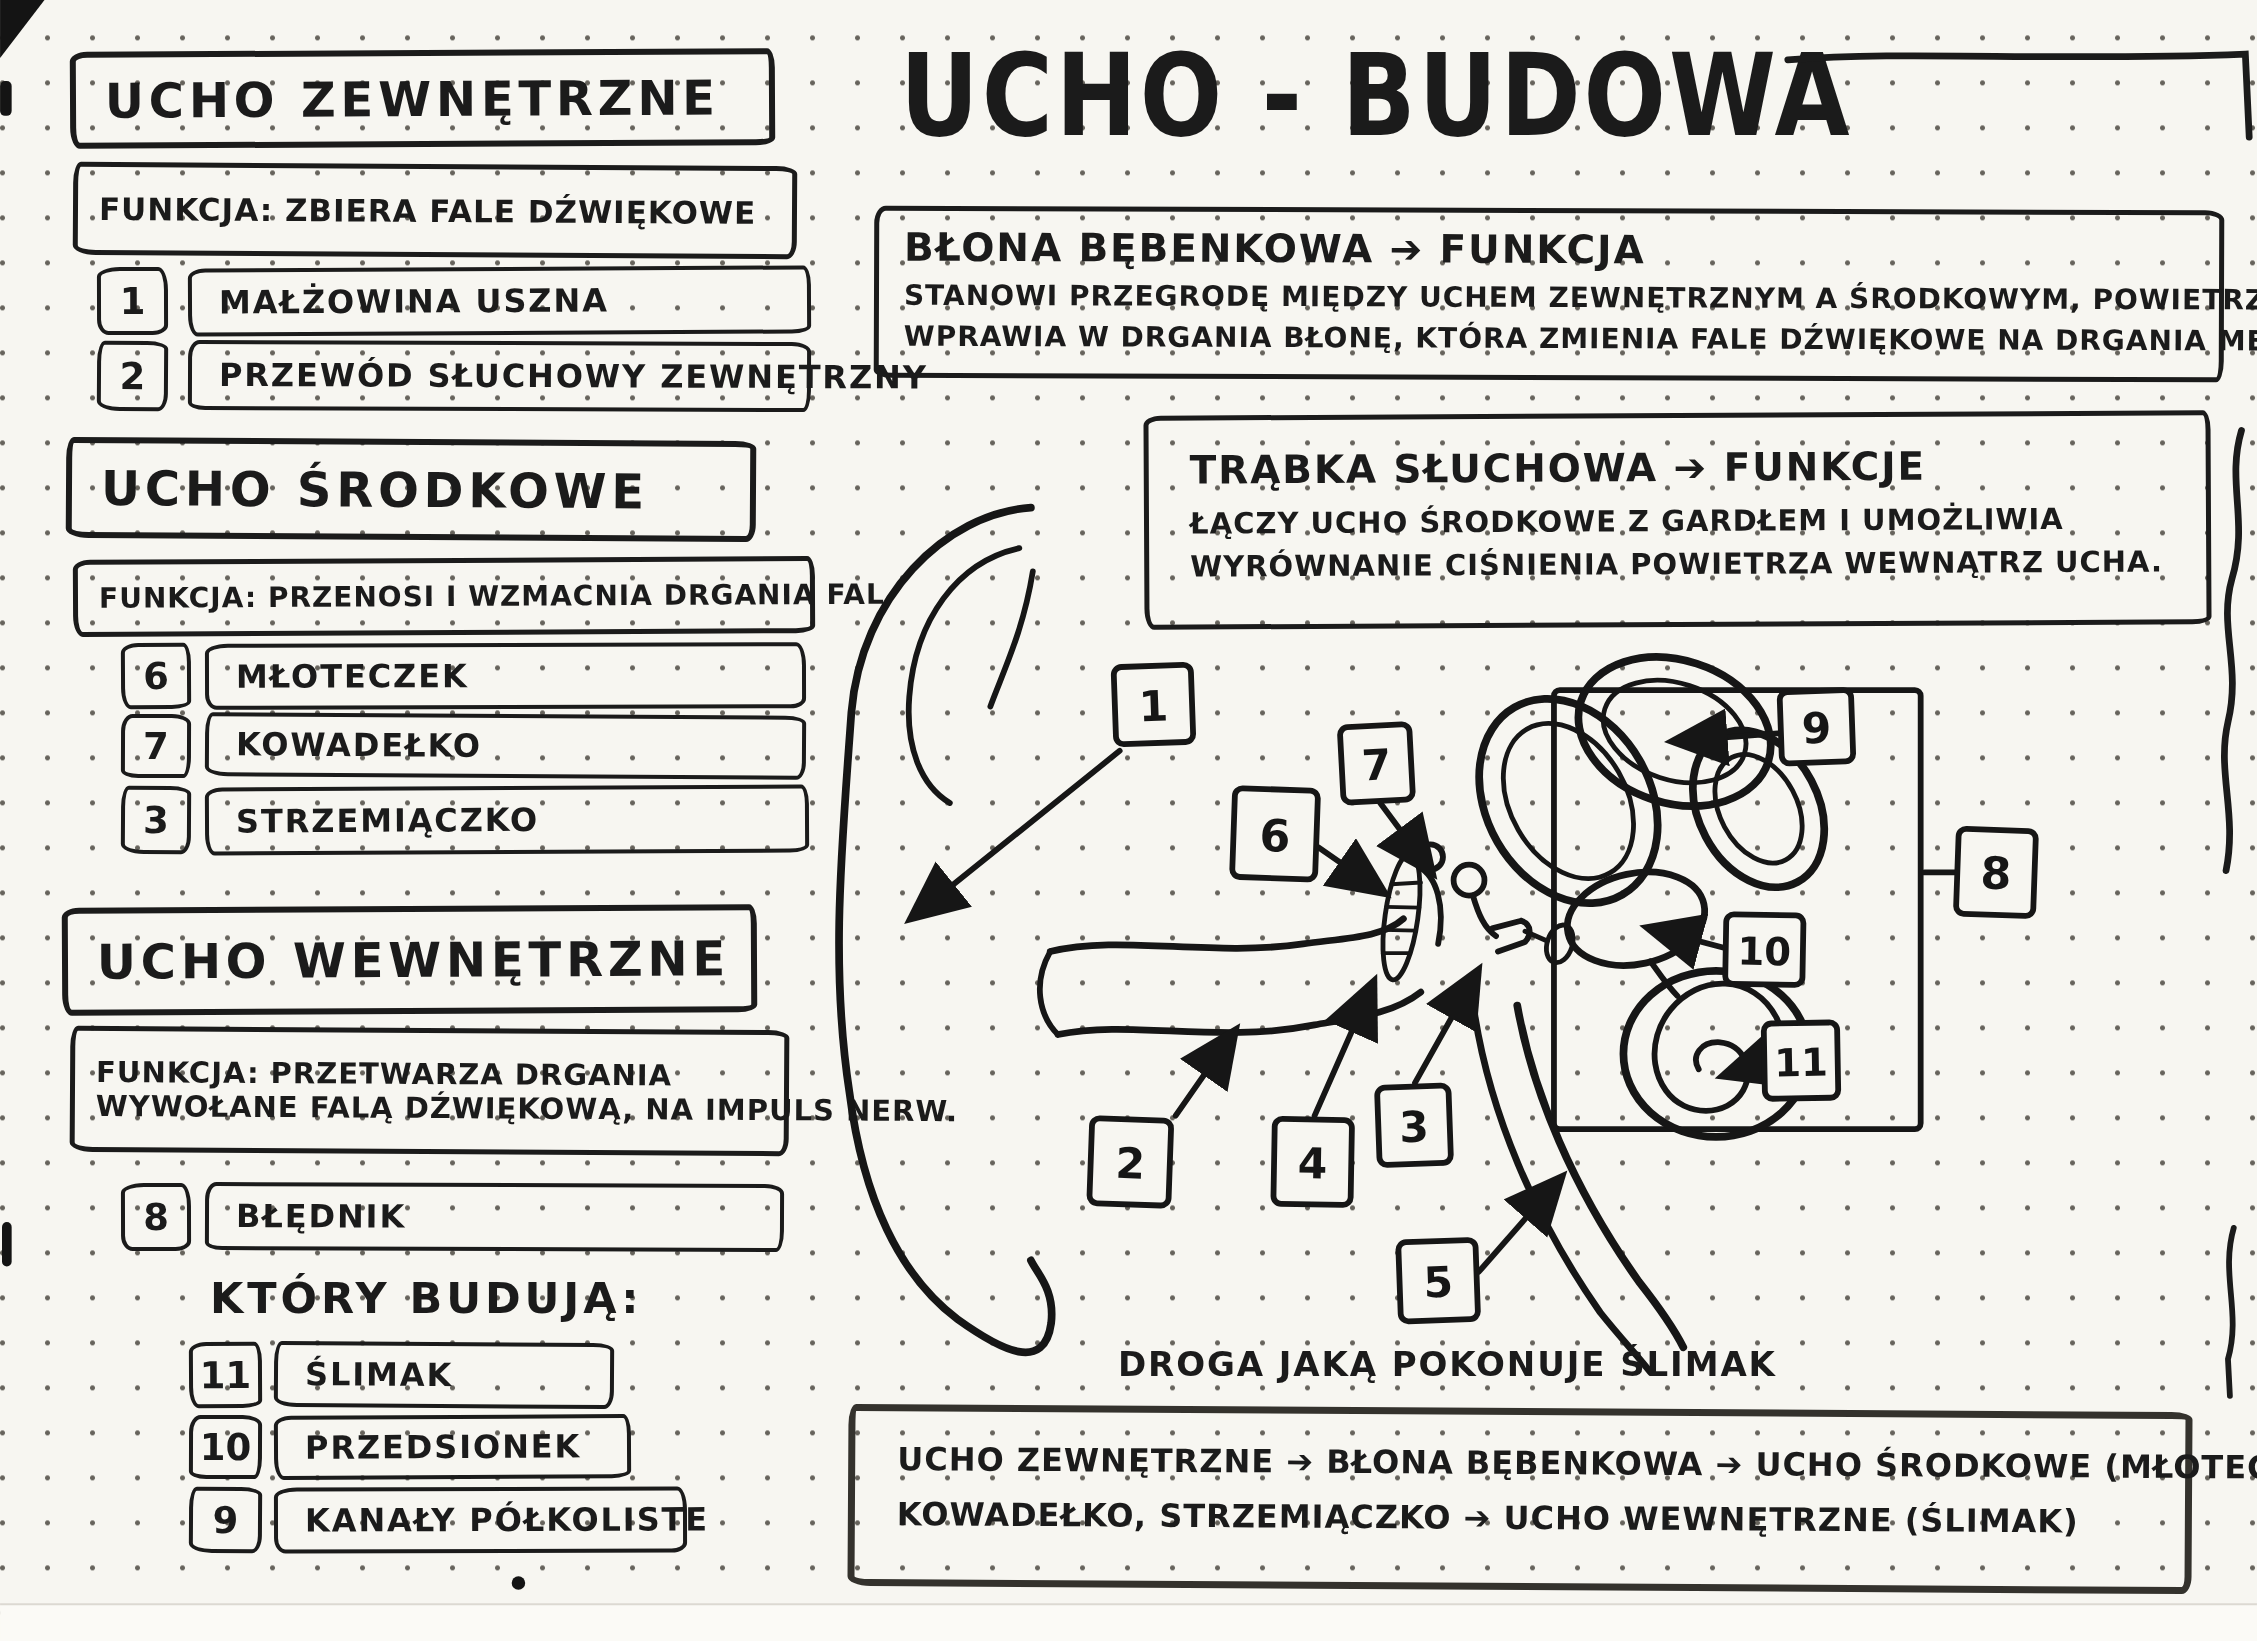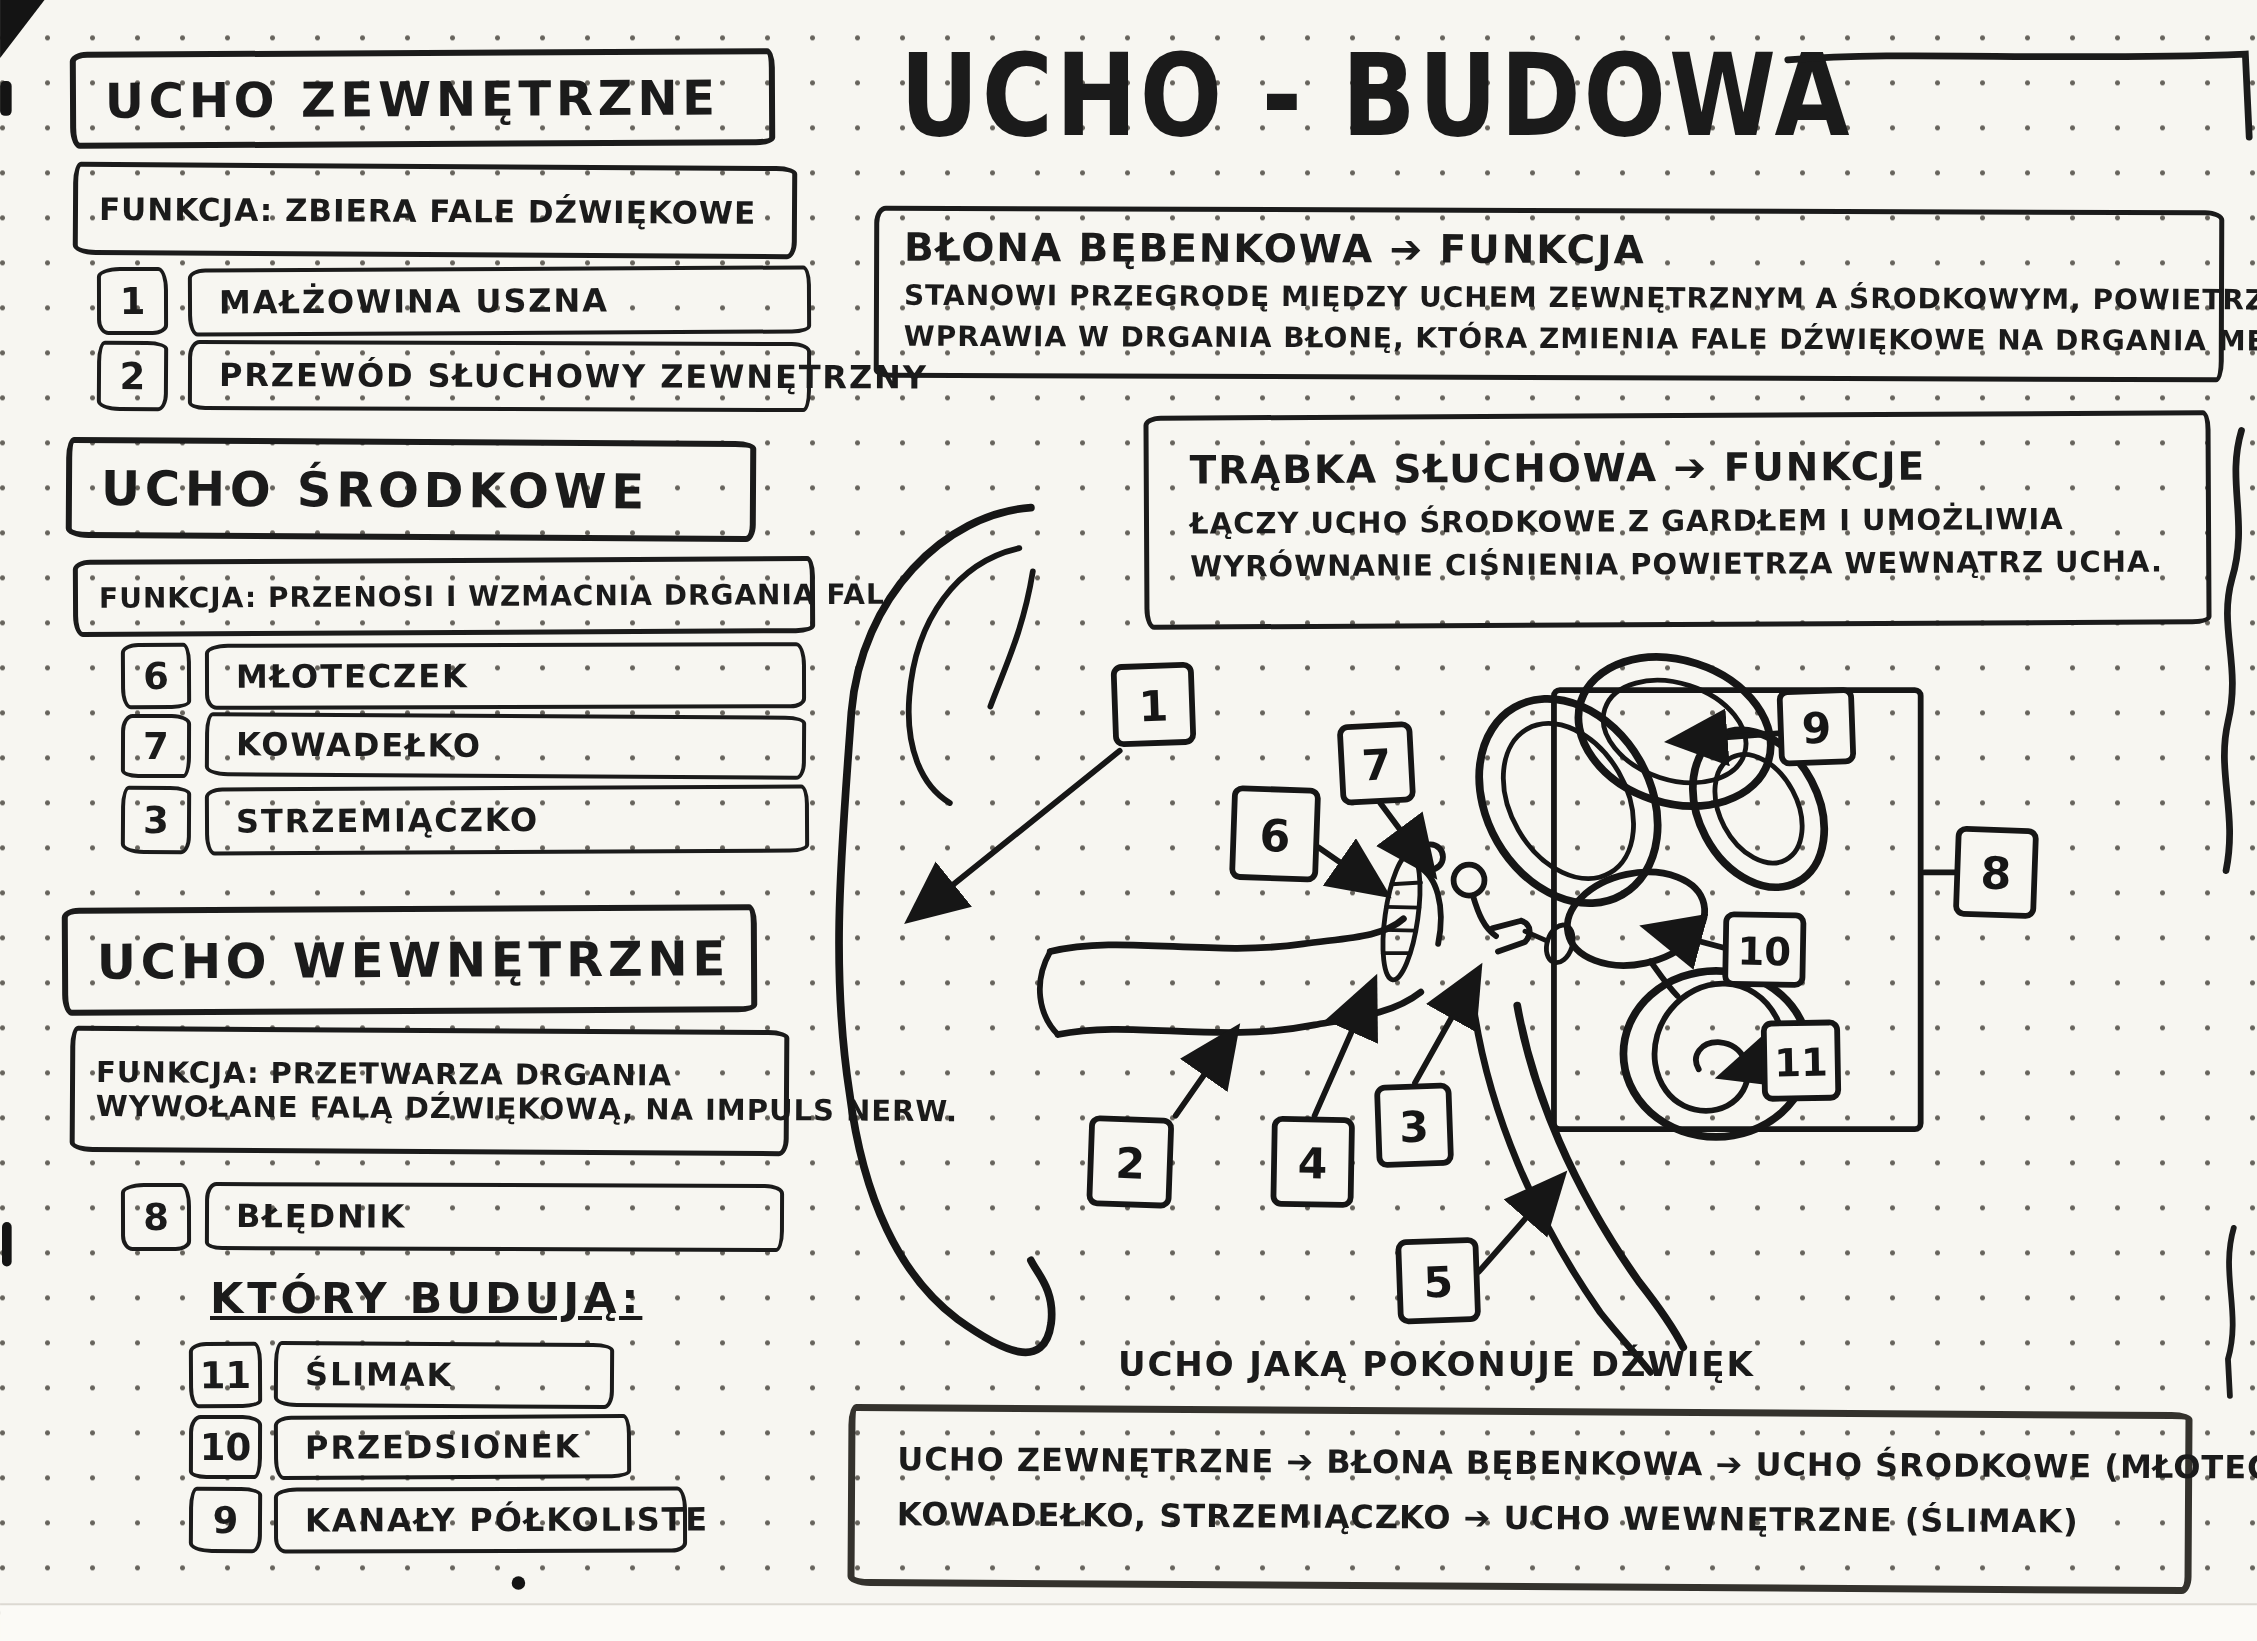--- a/index.html
+++ b/index.html
@@ -81,21 +81,21 @@
   <div>
     <div class="abs headbox w1" style="left:62px; top:906px; width:695px; height:108px;">UCHO WEWNĘTRZNE</div>
     <div class="abs funcbox w2" style="left:70px; top:1028px; width:719px; height:126px; font-size:29px; letter-spacing:1px;">
       <div>FUNKCJA: PRZETWARZA DRGANIA</div>
       <div>WYWOŁANE FALĄ DŹWIĘKOWĄ, NA IMPULS NERW.</div>
     </div>
 
     <div class="abs numbox w3" style="left:121px; top:1183px; width:70px; height:68px;">8</div>
     <div class="abs labelbox w4" style="left:205px; top:1183px; width:579px; height:68px;">BŁĘDNIK</div>
 
-    <div class="abs" id="subheading" style="left:210px; top:1273px;text-decoration:underline;">KTÓRY BUDUJĄ:</div>
+    <div class="abs" id="subheading" style="left:210px; top:1273px;">KTÓRY BUDUJĄ:</div>
 
     <div class="abs numbox w1" style="left:189px; top:1342px; width:73px; height:66px;">11</div>
     <div class="abs labelbox w2" style="left:274px; top:1342px; width:340px; height:66px;">ŚLIMAK</div>
 
     <div class="abs numbox w4" style="left:189px; top:1415px; width:73px; height:64px;">10</div>
     <div class="abs labelbox w1" style="left:274px; top:1415px; width:357px; height:64px;">PRZEDSIONEK</div>
 
     <div class="abs numbox w2" style="left:189px; top:1487px; width:73px; height:66px;">9</div>
     <div class="abs labelbox w3" style="left:274px; top:1487px; width:413px; height:66px;">KANAŁY PÓŁKOLISTE</div>
   </div>
@@ -240,21 +240,21 @@
           <text x="998" y="570" font-size="40" text-anchor="middle" stroke="none">10</text>
         </g>
         <g transform="rotate(-1 1036 669)">
           <rect x="998" y="630" width="76" height="78" rx="8" fill="#f7f6f1"></rect>
           <text x="1036" y="685" font-size="40" text-anchor="middle" stroke="none">11</text>
         </g>
       </g>
     </g>
   </svg>
 
-  <div class="abs" id="path-caption" style="left:1118px; top:1344px;">UCHO JAKĄ POKONUJE DŹWIĘK</div>
+  <div class="abs" id="path-caption" style="left:1118px; top:1344px;">DROGA JAKĄ POKONUJE ŚLIMAK</div>
 
   <div class="abs notebox w2" style="left:848px; top:1408px; width:1344px; height:182px; padding:29px 0 0 42px; border-width:7.7px; border-color:#34322d;">
     <div class="nb-line" style="font-size:32px;">UCHO ZEWNĘTRZNE ➔ BŁONA BĘBENKOWA ➔ UCHO ŚRODKOWE (MŁOTECZEK,</div>
     <div class="nb-line" style="font-size:32px; margin-top:17.4px;">KOWADEŁKO, STRZEMIĄCZKO ➔ UCHO WEWNĘTRZNE (ŚLIMAK)</div>
   </div>
 
   <svg class="abs" style="left:0; top:0; pointer-events:none;" width="2257" height="1641" viewBox="0 0 2338 1700">
     <g fill="none" stroke="#1b1b1b" stroke-linecap="round">
       <path stroke-width="7" d="M1852,62 C1980,52 2120,64 2326,56 L2330,142"></path>
       <path stroke-width="7" d="M2322,446 C2306,500 2330,540 2312,600 C2298,650 2322,690 2308,748 C2296,800 2318,842 2306,902"></path>

